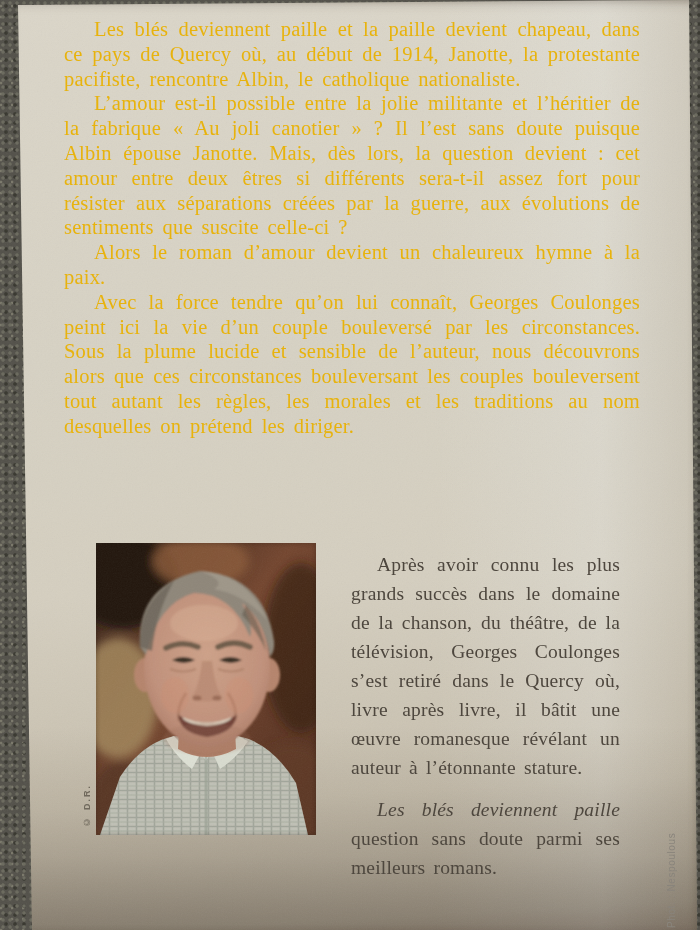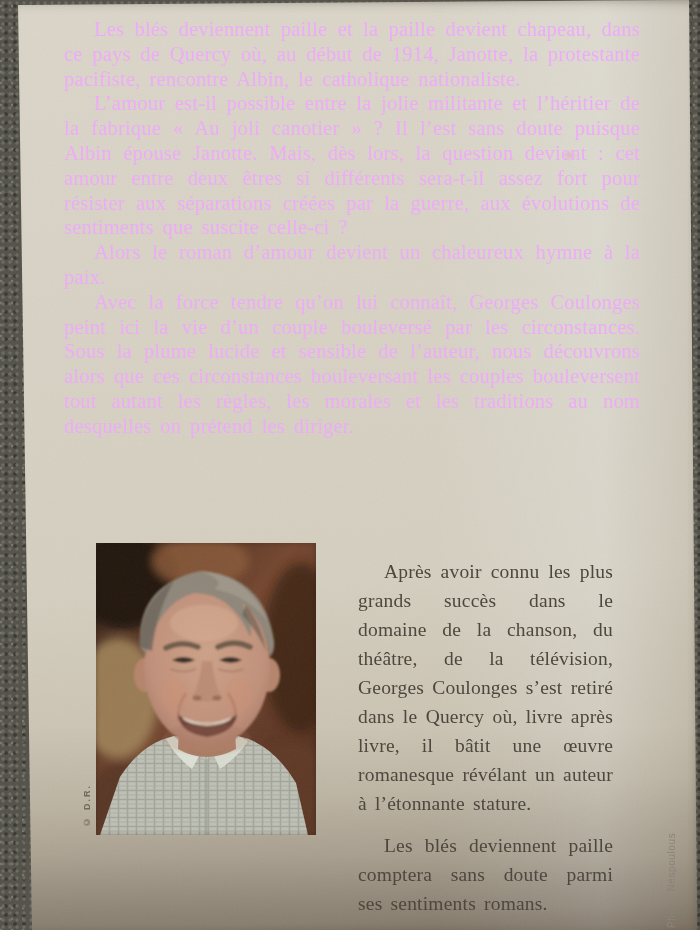--- a/index.html
+++ b/index.html
@@ -31,33 +31,33 @@
     position:absolute;inset:0;
     background:linear-gradient(180deg, rgba(0,0,0,0) 78%, rgba(96,84,66,.18) 92%, rgba(78,68,54,.38) 100%);
   }
   .smudge{
     position:absolute;left:562px;top:150px;width:16px;height:11px;border-radius:50%;
     background:radial-gradient(closest-side, rgba(205,145,145,.35), rgba(205,145,145,0));
   }
   
   .synopsis{
     position:absolute;left:64px;top:17px;width:576px;
-    font-size:20.5px;line-height:24.8px;color:#f0abfc;
+    font-size:20.5px;line-height:24.8px;color:#eab308;
     text-align:justify;word-spacing:3.5px;letter-spacing:.2px;
   }
   .synopsis p{margin:0;text-indent:30px;}
   
   .bio{
     position:absolute;left:347px;top:546px;width:277px;
     font-size:19.5px;line-height:29px;color:#4b443b;
     text-align:justify;word-spacing:3px;letter-spacing:.2px;
   }
-  .bio p{margin:11px;text-indent:26px;}
+  .bio p{margin:4px;text-indent:26px;}
   .bio p + p{margin-top:13px;}
-  .it{}
+  .it{font-style:italic;}
   
   .photo{position:absolute;left:96px;top:543px;width:220px;height:292px;}
   .photo svg{display:block;}
   
   .vtext{
     position:absolute;writing-mode:vertical-rl;transform:rotate(180deg);
     font-family:"Liberation Sans","DejaVu Sans",sans-serif;white-space:nowrap;
   }
   .dr{left:82px;top:784px;font-size:9px;font-weight:bold;letter-spacing:2px;color:#6e675a;}
   .credit{left:666px;top:782px;height:146px;font-size:10px;letter-spacing:.6px;color:#88837a;}
@@ -154,21 +154,21 @@
         <ellipse cx="108" cy="80" rx="34" ry="18" fill="#d9b196" opacity=".45"></ellipse>
       </g>
       <rect x="-6" y="-6" width="232" height="304" fill="none" stroke="#1f150d" stroke-width="14" opacity=".25" filter="url(#pblur2)"></rect>
     </svg>
   </div>
 
   <div class="vtext dr">© D.R.</div>
 
   <div class="bio">
     <p>Après avoir connu les plus grands succès dans le domaine de la chanson, du théâtre, de la télévision, Georges Coulonges s’est retiré dans le Quercy où, livre après livre, il bâtit une œuvre romanesque révélant un auteur à l’étonnante stature.</p>
-    <p><span class="it">Les blés deviennent paille</span><span> comptera sans doute parmi ses sentiments romans.</span></p>
+    <p><span class="it">Les blés deviennent paille</span><span> question sans doute parmi ses meilleurs romans.</span></p>
   </div>
 
   <div class="vtext credit">Phot. : Nespoulous</div>
 </div>
 
 <svg class="grain" width="700" height="930">
   <filter id="gnoise">
     <feTurbulence type="fractalNoise" baseFrequency="0.8" numOctaves="3" stitchTiles="stitch"></feTurbulence>
     <feColorMatrix type="saturate" values="0"></feColorMatrix>
   </filter>

